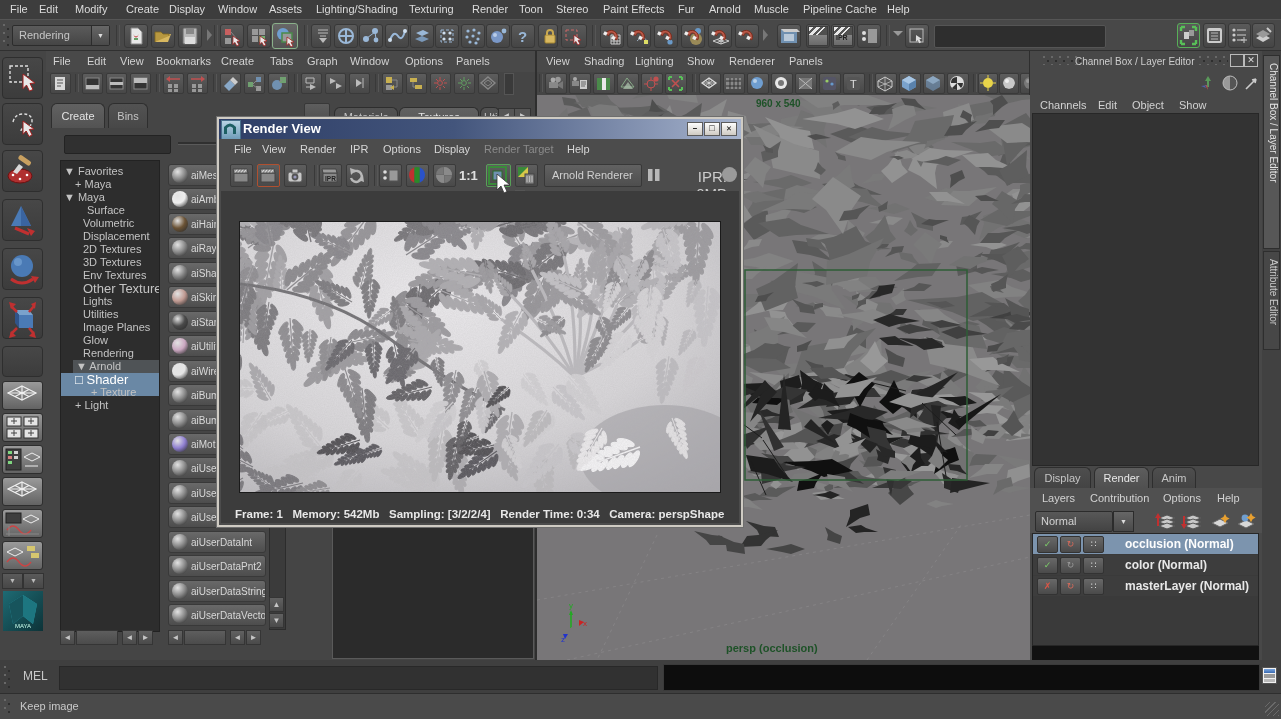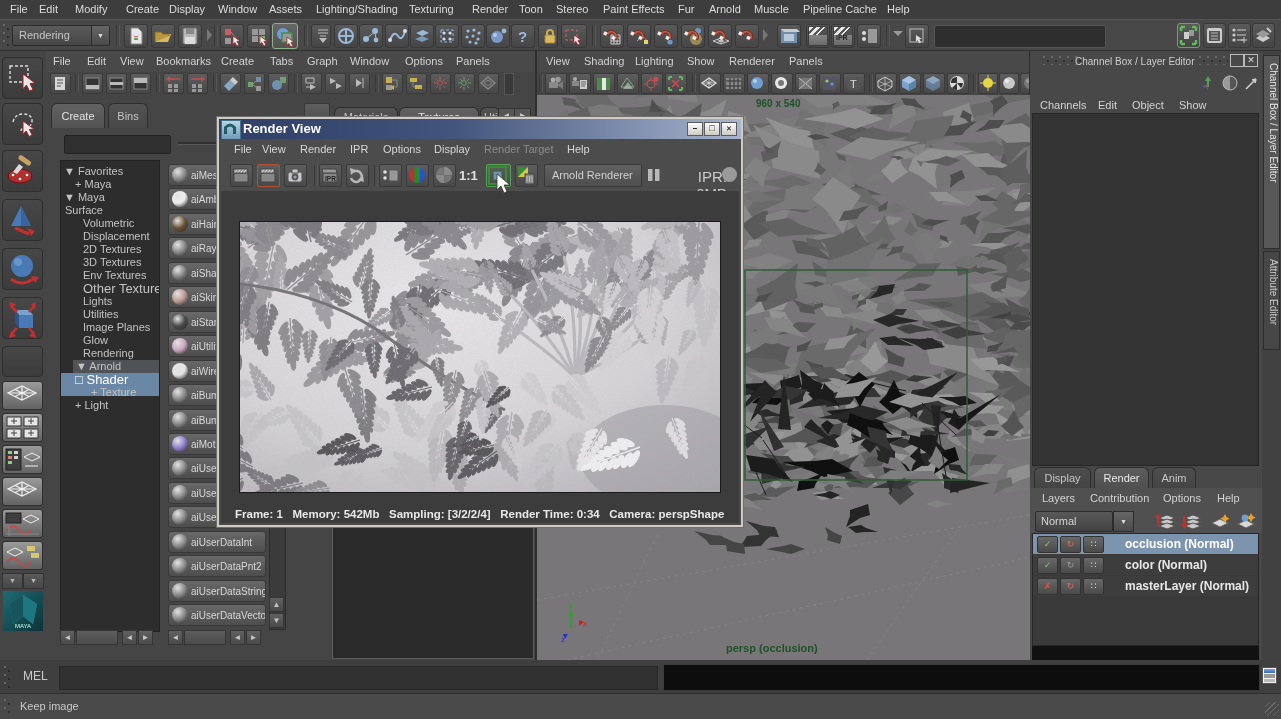--- a/index.html
+++ b/index.html
@@ -508,21 +508,21 @@
     <div class="abs" style="left:452px;top:13px;width:15px;height:15px;background:#565656;border:1px solid #333;color:#ccc;font-size:8px;text-align:center;line-height:14px">◄</div>
     <div class="abs" style="left:468px;top:13px;width:15px;height:15px;background:#565656;border:1px solid #333;color:#ccc;font-size:8px;text-align:center;line-height:14px">►</div>
 
     <div class="abs" style="left:18px;top:40px;width:105px;height:17px;background:#303030;border:1px solid #232323;border-radius:2px"></div>
     <div class="abs" style="left:132px;top:47px;width:44px;height:2px;background:#303030;border-bottom:1px solid #5a5a5a"></div>
 
     <div class="abs" id="tree" style="left:14px;top:65px;width:98px;height:470px;background:#2d2d2d;border:1px solid #222;color:#c3c3c3;font-size:11px;overflow:hidden">
         <div style="position: absolute; left: 0px; top: 4px; width: 100%; height: 13px; font-size: 11px; line-height: 13px; white-space: nowrap;"><span style="padding-left:3px">▼ Favorites</span></div>
         <div style="position: absolute; left: 0px; top: 17px; width: 100%; height: 13px; font-size: 11px; line-height: 13px; white-space: nowrap;"><span style="padding-left:14px">+ Maya</span></div>
         <div style="position: absolute; left: 0px; top: 30px; width: 100%; height: 13px; font-size: 11px; line-height: 13px; white-space: nowrap;"><span style="padding-left:3px">▼ Maya</span></div>
-        <div style="position: absolute; left: 0px; top: 43px; width: 100%; height: 13px; font-size: 11px; line-height: 13px; white-space: nowrap;"><span style="padding-left:4px">Surface</span></div>
+        <div style="position: absolute; left: 0px; top: 43px; width: 100%; height: 13px; font-size: 11px; line-height: 13px; white-space: nowrap;"><span style="padding-left:26px">Surface</span></div>
         <div style="position: absolute; left: 0px; top: 56px; width: 100%; height: 13px; font-size: 11px; line-height: 13px; white-space: nowrap;"><span style="padding-left:22px">Volumetric</span></div>
         <div style="position: absolute; left: 0px; top: 69px; width: 100%; height: 13px; font-size: 11px; line-height: 13px; white-space: nowrap;"><span style="padding-left:22px">Displacement</span></div>
         <div style="position: absolute; left: 0px; top: 82px; width: 100%; height: 13px; font-size: 11px; line-height: 13px; white-space: nowrap;"><span style="padding-left:22px">2D Textures</span></div>
         <div style="position: absolute; left: 0px; top: 95px; width: 100%; height: 13px; font-size: 11px; line-height: 13px; white-space: nowrap;"><span style="padding-left:22px">3D Textures</span></div>
         <div style="position: absolute; left: 0px; top: 108px; width: 100%; height: 13px; font-size: 11px; line-height: 13px; white-space: nowrap;"><span style="padding-left:22px">Env Textures</span></div>
         <div style="position: absolute; left: 0px; top: 121px; width: 100%; height: 13px; font-size: 13px; line-height: 13px; white-space: nowrap;"><span style="padding-left:22px">Other Textures</span></div>
         <div style="position: absolute; left: 0px; top: 134px; width: 100%; height: 13px; font-size: 11px; line-height: 13px; white-space: nowrap;"><span style="padding-left:22px">Lights</span></div>
         <div style="position: absolute; left: 0px; top: 147px; width: 100%; height: 13px; font-size: 11px; line-height: 13px; white-space: nowrap;"><span style="padding-left:22px">Utilities</span></div>
         <div style="position: absolute; left: 0px; top: 160px; width: 100%; height: 13px; font-size: 11px; line-height: 13px; white-space: nowrap;"><span style="padding-left:22px">Image Planes</span></div>
         <div style="position: absolute; left: 0px; top: 173px; width: 100%; height: 13px; font-size: 11px; line-height: 13px; white-space: nowrap;"><span style="padding-left:22px">Glow</span></div>

